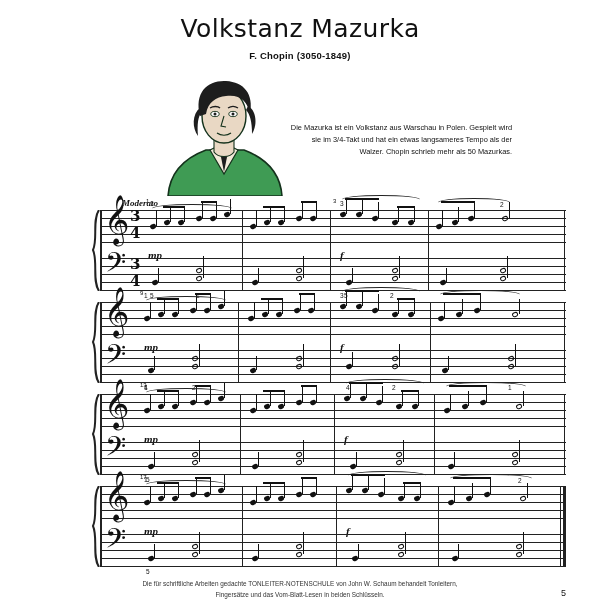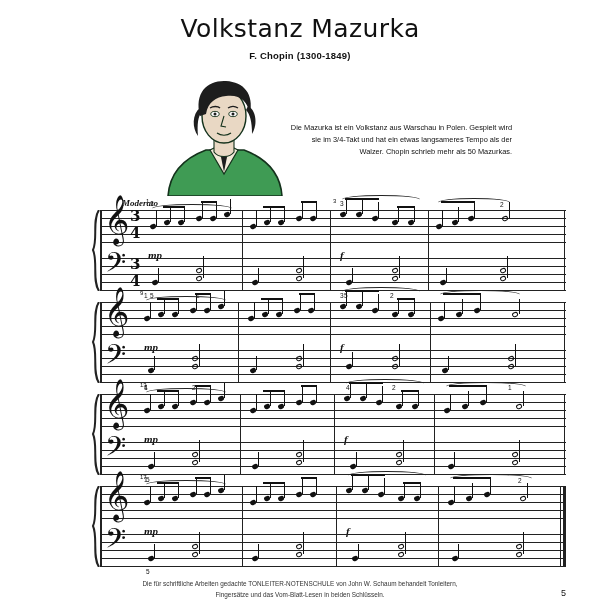--- a/index.html
+++ b/index.html
@@ -246,21 +246,21 @@
     font-size: 9px;
     color: #111;
   }
 </style>
 </head>
 <body>
 
 <div class="page">
 
   <h1 class="title">Volkstanz Mazurka</h1>
-  <div class="composer">F. Chopin (1300-1849)</div>
+  <div class="composer">F. Chopin (3050-1849)</div>
 
   <div class="portrait-wrap">
     <svg width="128" height="120" viewBox="0 0 128 120" xmlns="http://www.w3.org/2000/svg">
 
       <path d="M8 120 C10 92 30 80 46 74 L84 74 C100 80 120 92 122 120 Z" fill="#3f9b54" stroke="#14321c" stroke-width="1.6"></path>
 
       <path d="M50 74 L64 98 L78 74 L70 70 L58 70 Z" fill="#f2ead9" stroke="#14321c" stroke-width="1.2"></path>
       <path d="M60 76 L64 96 L68 76 Z" fill="#1d1d1d"></path>
 
       <path d="M54 62 L54 76 C58 82 70 82 74 76 L74 62 Z" fill="#e9d8c4" stroke="#14321c" stroke-width="1.1"></path>

